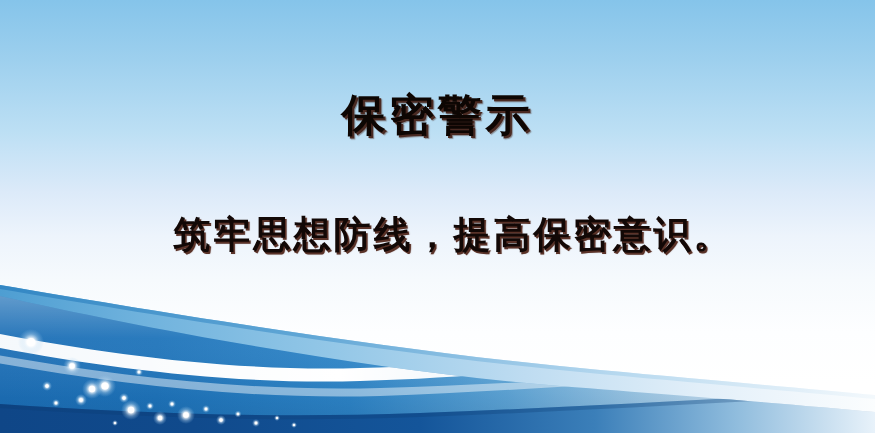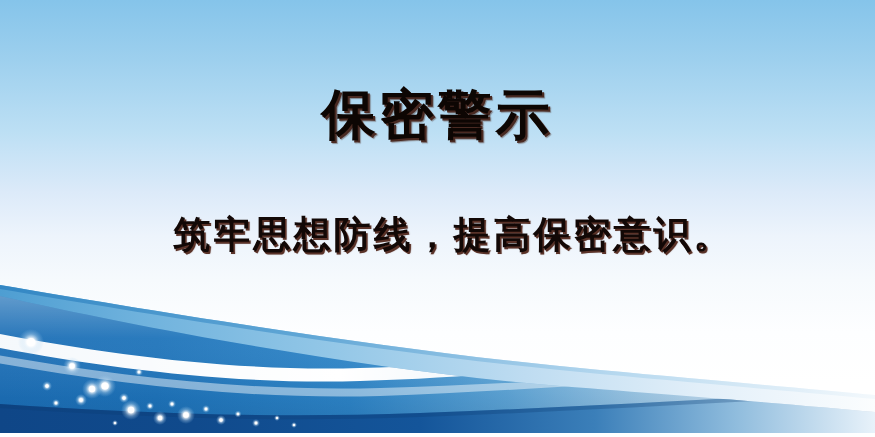--- a/index.html
+++ b/index.html
@@ -42,21 +42,21 @@
     top: 0;
     width: 875px;
     text-align: center;
     z-index: 5;
   }
   .title {
     position: absolute;
     top: 84px;
     left: 0;
     width: 875px;
-    font-size: 54px;
+    font-size: 44px;
     line-height: 62px;
     font-weight: 700;
     color: #0d0603;
     letter-spacing: 4px;
     text-shadow: 2px 2px 0 #4a2a22, 3px 3px 1px rgba(74,42,34,0.45);
     white-space: nowrap;
   }
   .subtitle {
     position: absolute;
     top: 211px;

